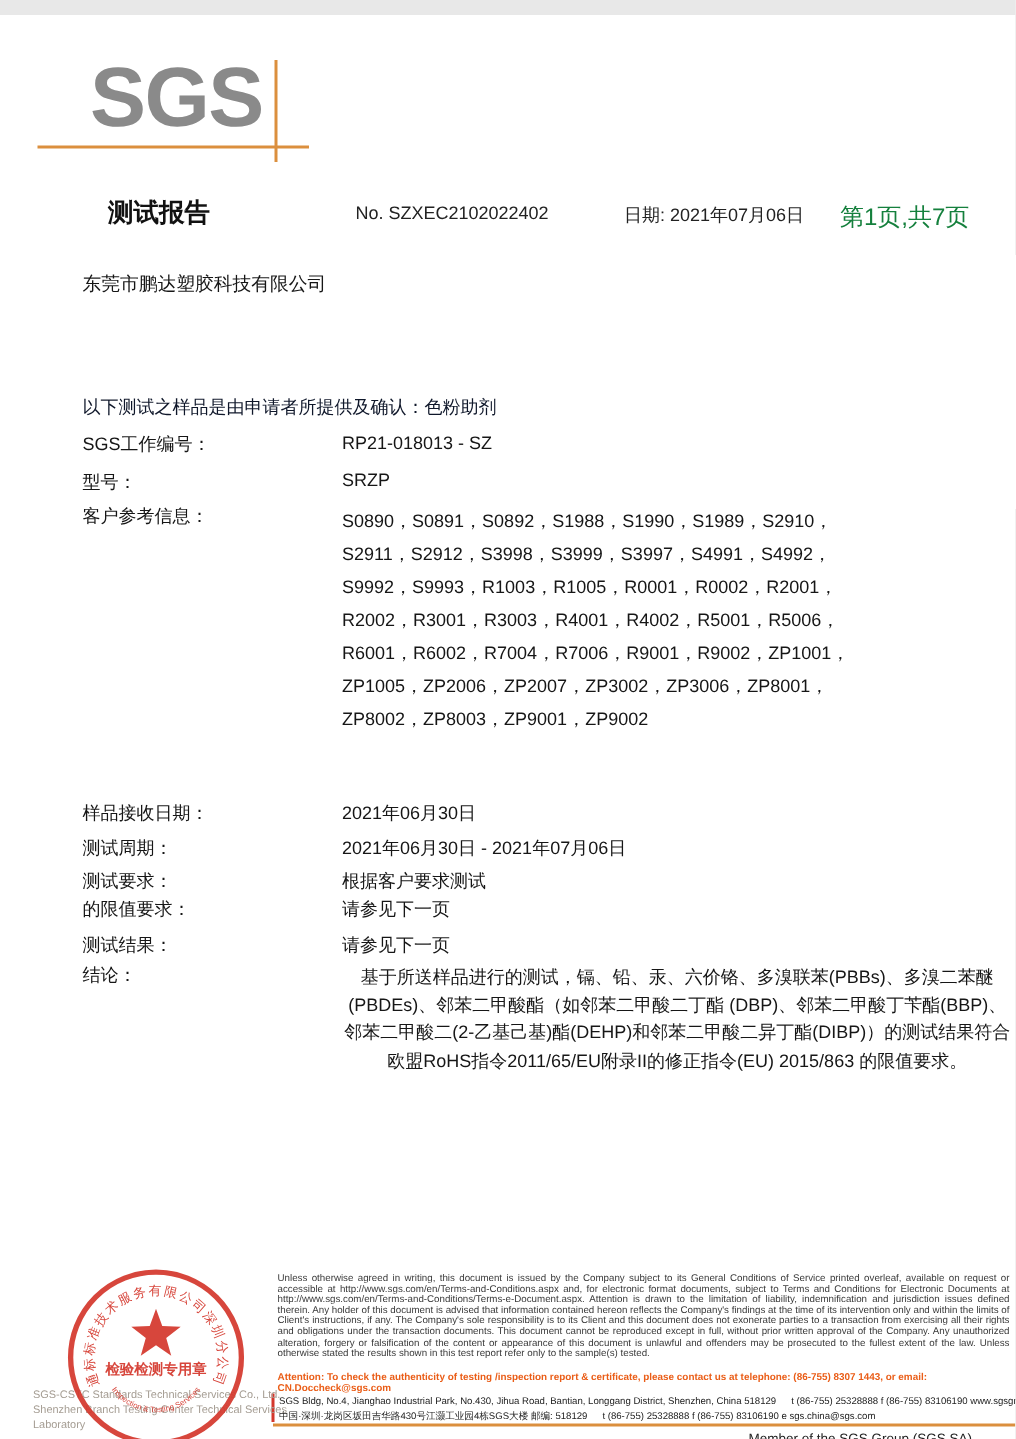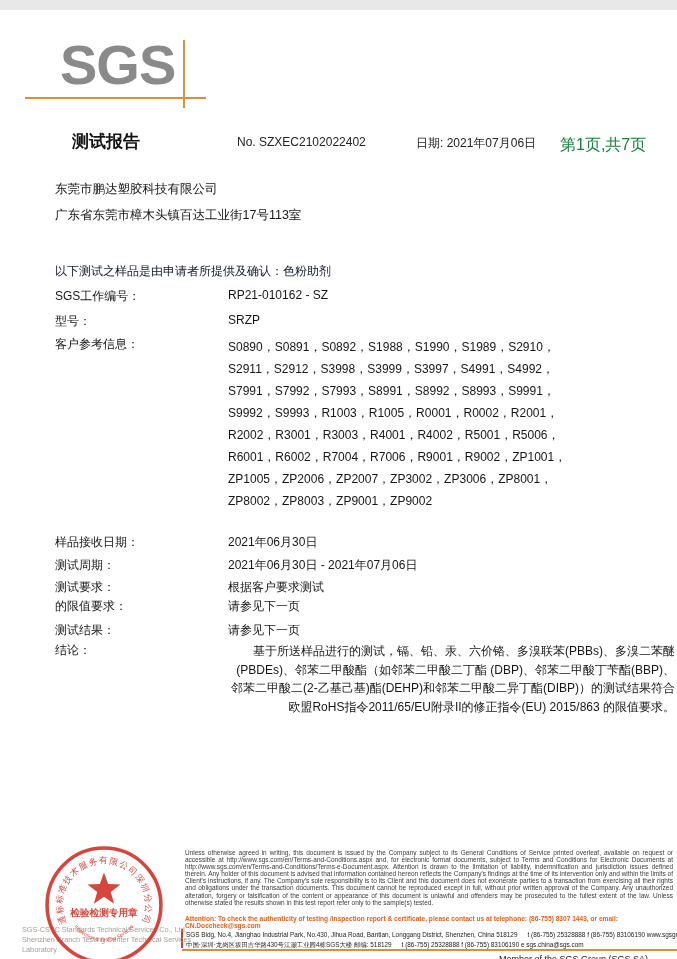--- a/index.html
+++ b/index.html
@@ -20,21 +20,21 @@
   .report-page{position:absolute;left:560px;top:125px;font-size:16px;color:#15803d;}
   
   .applicant{position:absolute;left:55px;top:166px;font-size:12.5px;line-height:26px;color:#161616;}
   
   .statement{position:absolute;left:55px;top:253px;font-size:12px;color:#0f172a;}
   
   .frow{position:absolute;left:55px;width:600px;font-size:12px;color:#161616;}
   .frow .lbl{position:absolute;left:0;top:0;width:170px;}
   .frow .val{position:absolute;left:173px;top:0;width:447px;}
   .ref-lines div{line-height:22px;height:22px;white-space:nowrap;}
-  .conclusion-p{line-height:18.6px;text-align:right;}
+  .conclusion-p{line-height:18.6px;text-align:center;}
   
   .legal{position:absolute;left:185px;top:839px;width:488px;font-size:6.5px;line-height:7.1px;
     text-align:justify;color:#3a3a3a;}
   .attention{position:absolute;left:185px;top:905px;width:488px;font-size:6.6px;line-height:7.3px;
     font-weight:bold;color:#ea5d17;}
   .addr-block{position:absolute;left:186px;top:920px;width:488px;font-size:6.4px;color:#222;}
   .addr-row{display:flex;gap:10px;white-space:nowrap;line-height:9.5px;}
   .addr-vline{position:absolute;left:181px;top:919px;width:1.5px;height:19px;background:#d4372c;}
   .footer-hline{position:absolute;left:182px;top:939px;width:495px;height:2px;background:#db8f3e;}
   .member{position:absolute;right:29px;top:944px;font-size:9px;color:#222;}
@@ -53,41 +53,39 @@
   <div class="logo-hline"></div>
   <div class="logo-vline"></div>
 
   <div class="doc-title">测试报告</div>
   <div class="report-no">No. SZXEC2102022402</div>
   <div class="report-date">日期: 2021年07月06日</div>
   <div class="report-page">第1页,共7页</div>
 
   <div class="applicant">
     <div>东莞市鹏达塑胶科技有限公司</div>
-    <div>广东省东莞市樟木头镇百达工业街17号113室</div>
   </div>
 
   <div class="statement">以下测试之样品是由申请者所提供及确认：色粉助剂</div>
 
   <div class="frow" style="top:278px">
     <span class="lbl">SGS工作编号：</span>
-    <span class="val">RP21-010162 - SZ</span>
+    <span class="val">RP21-018013 - SZ</span>
   </div>
 
   <div class="frow" style="top:303px">
     <span class="lbl">型号：</span>
     <span class="val">SRZP</span>
   </div>
 
   <div class="frow" style="top:326px">
     <span class="lbl">客户参考信息：</span>
     <span class="val ref-lines">
       <div>S0890，S0891，S0892，S1988，S1990，S1989，S2910，</div>
       <div>S2911，S2912，S3998，S3999，S3997，S4991，S4992，</div>
-      <div>S7991，S7992，S7993，S8991，S8992，S8993，S9991，</div>
       <div>S9992，S9993，R1003，R1005，R0001，R0002，R2001，</div>
       <div>R2002，R3001，R3003，R4001，R4002，R5001，R5006，</div>
       <div>R6001，R6002，R7004，R7006，R9001，R9002，ZP1001，</div>
       <div>ZP1005，ZP2006，ZP2007，ZP3002，ZP3006，ZP8001，</div>
       <div>ZP8002，ZP8003，ZP9001，ZP9002</div>
     </span>
   </div>
 
   <div class="frow" style="top:524px">
     <span class="lbl">样品接收日期：</span>

